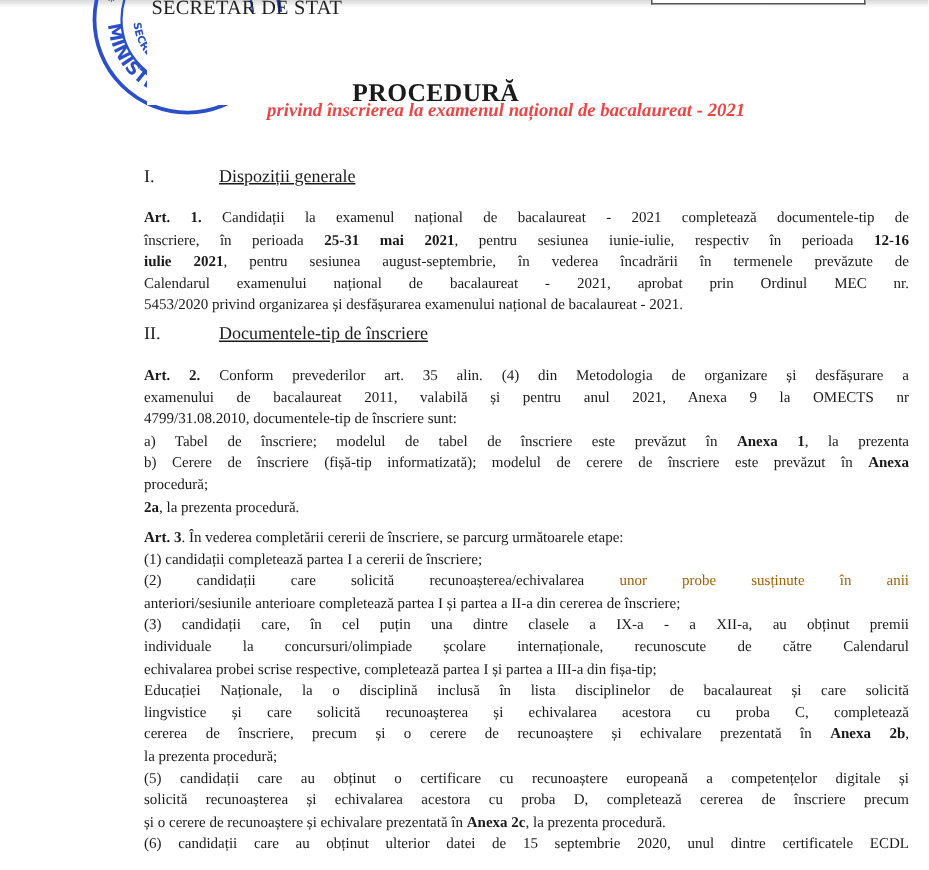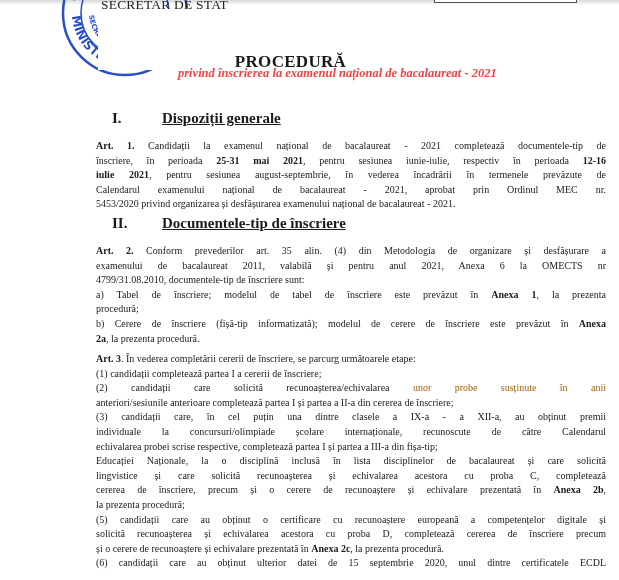--- a/index.html
+++ b/index.html
@@ -10,21 +10,21 @@
   }
   .top-shadow { position: absolute; left: 0; top: 0; width: 619px; height: 5px;
     background: linear-gradient(#d8d8d8, rgba(255,255,255,0)); }
   .top-box { position: absolute; left: 434px; top: -4px; width: 141px; height: 6px;
     border: 1px solid #555; border-top: none; background: #fff; }
   .stamp { position: absolute; left: 60px; top: -52px; width: 130px; height: 130px; }
   .stamp-cover { position: absolute; left: 98px; top: 8px; width: 140px; height: 62px; background:#fff; }
   .secretar { position: absolute; left: 101px; top: -3px; font-size: 13.5px; letter-spacing: 0.2px; color:#222; }
   .title { position: absolute; left: 0; width: 545px; top: 52px; text-align: center; font-weight: bold; font-size: 17px; letter-spacing: 0.3px; padding-left: 36px; box-sizing: border-box;}
   .subtitle { position: absolute; left: 178px; top: 66px; font-style: italic; font-weight: bold; font-size: 12.5px; color:#ef4444;}
-  .section-h { position: absolute; left: 112px; font-weight: bold; font-size: 15px; }
+  .section-h { position: absolute; left: 96px; font-weight: normal; font-size: 12px; }
   .section-h .num { display: inline-block; width: 50px; }
   .section-h .txt { text-decoration: underline; }
   .para { position: absolute; left: 96px; width: 510px; font-size: 10px; line-height: 14.6px; text-align: justify; font-family: Liberation Serif, serif; }
   .line { display: block; text-align: justify; text-align-last: justify; white-space: nowrap; }
   .line.last { text-align-last: left; }
   b { font-weight: bold; }
   .green { color: #a16207; }
 </style>
 </head>
 <body>
@@ -64,25 +64,25 @@
   <span class="line"><span>Calendarul examenului național de bacalaureat - 2021, aprobat prin Ordinul MEC nr.</span></span>
   <span class="line last"><span>5453/2020 privind organizarea și desfășurarea examenului național de bacalaureat - 2021.</span></span>
 </div>
 
 <div class="section-h" style="top:215px;">
   <span class="num">II.</span><span class="txt">Documentele-tip de înscriere</span>
 </div>
 
 <div class="para" style="top:244px;">
   <span class="line"><b>Art. 2.</b><span> Conform prevederilor art. 35 alin. (4) din Metodologia de organizare și desfășurare a</span></span>
-  <span class="line">examenului de bacalaureat 2011, valabilă și pentru anul 2021, Anexa 6 la OMECTS nr</span>
+  <span class="line">examenului de bacalaureat 2011, valabilă și pentru anul 2021, Anexa 9 la OMECTS nr</span>
   <span class="line last">4799/31.08.2010, documentele-tip de înscriere sunt:</span>
   <span class="line"><span>a) Tabel de înscriere; modelul de tabel de înscriere este prevăzut în </span><b>Anexa 1</b><span>, la prezenta</span></span>
+  <span class="line"><span>b) Cerere de înscriere (fișă-tip informatizată); modelul de cerere de înscriere este prevăzut în </span><b>Anexa</b></span>
   <span class="line last">procedură;</span>
-  <span class="line"><span>b) Cerere de înscriere (fișă-tip informatizată); modelul de cerere de înscriere este prevăzut în </span><b>Anexa</b></span>
   <span class="line last"><b>2a</b><span>, la prezenta procedură.</span></span>
 </div>
 
 <div class="para" style="top:352px;">
   <span class="line last"><b>Art. 3</b><span>. În vederea completării cererii de înscriere, se parcurg următoarele etape:</span></span>
   <span class="line last">(1) candidații completează partea I a cererii de înscriere;</span>
   <span class="line"><span>(2) candidații care solicită recunoașterea/echivalarea </span><span class="green">unor probe susținute în anii</span></span>
   <span class="line last">anteriori/sesiunile anterioare completează partea I și partea a II-a din cererea de înscriere;</span>
   <span class="line">(3) candidații care, în cel puțin una dintre clasele a IX-a - a XII-a, au obținut premii</span>
   <span class="line">individuale la concursuri/olimpiade școlare internaționale, recunoscute de către Calendarul</span>

